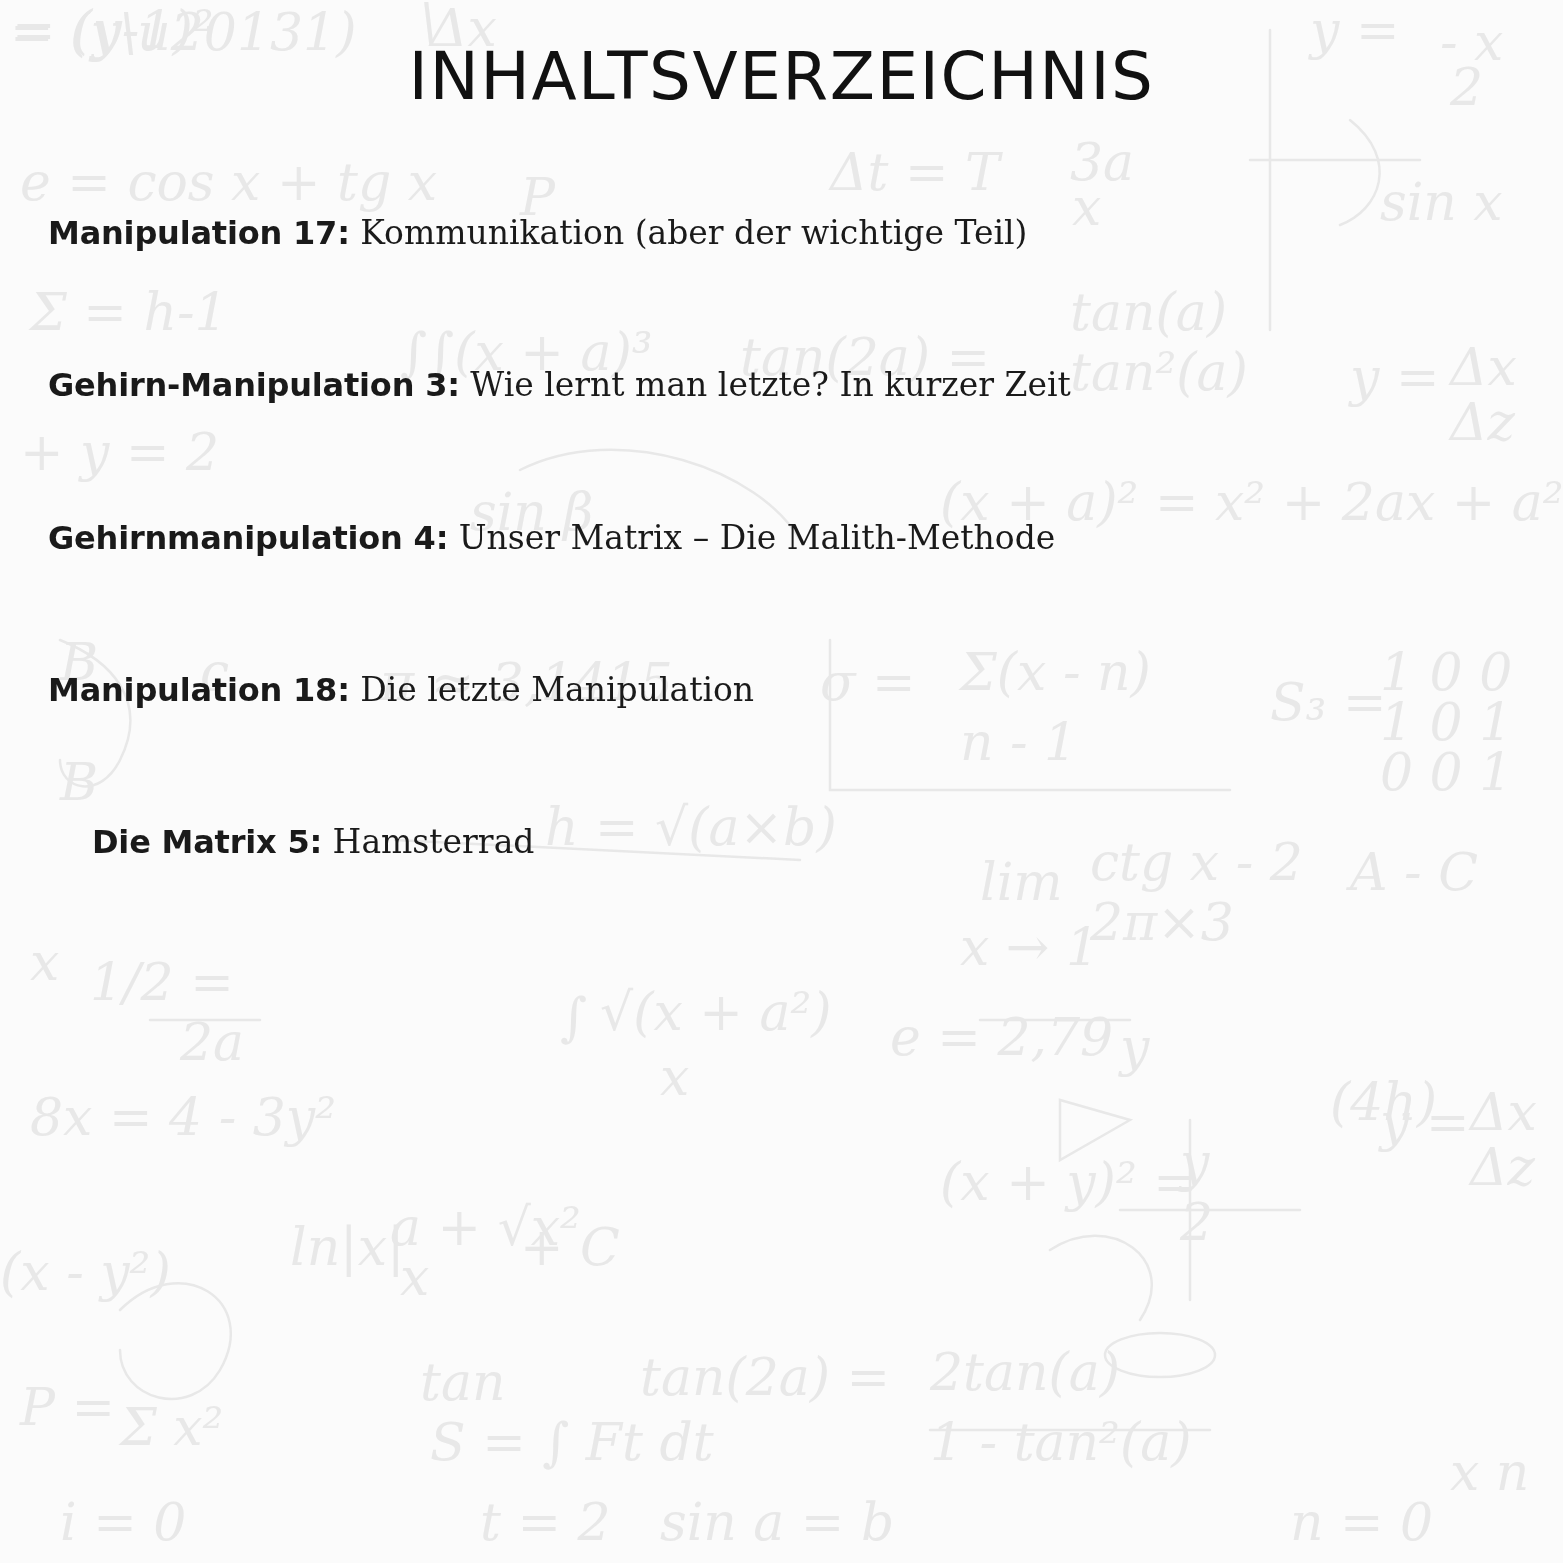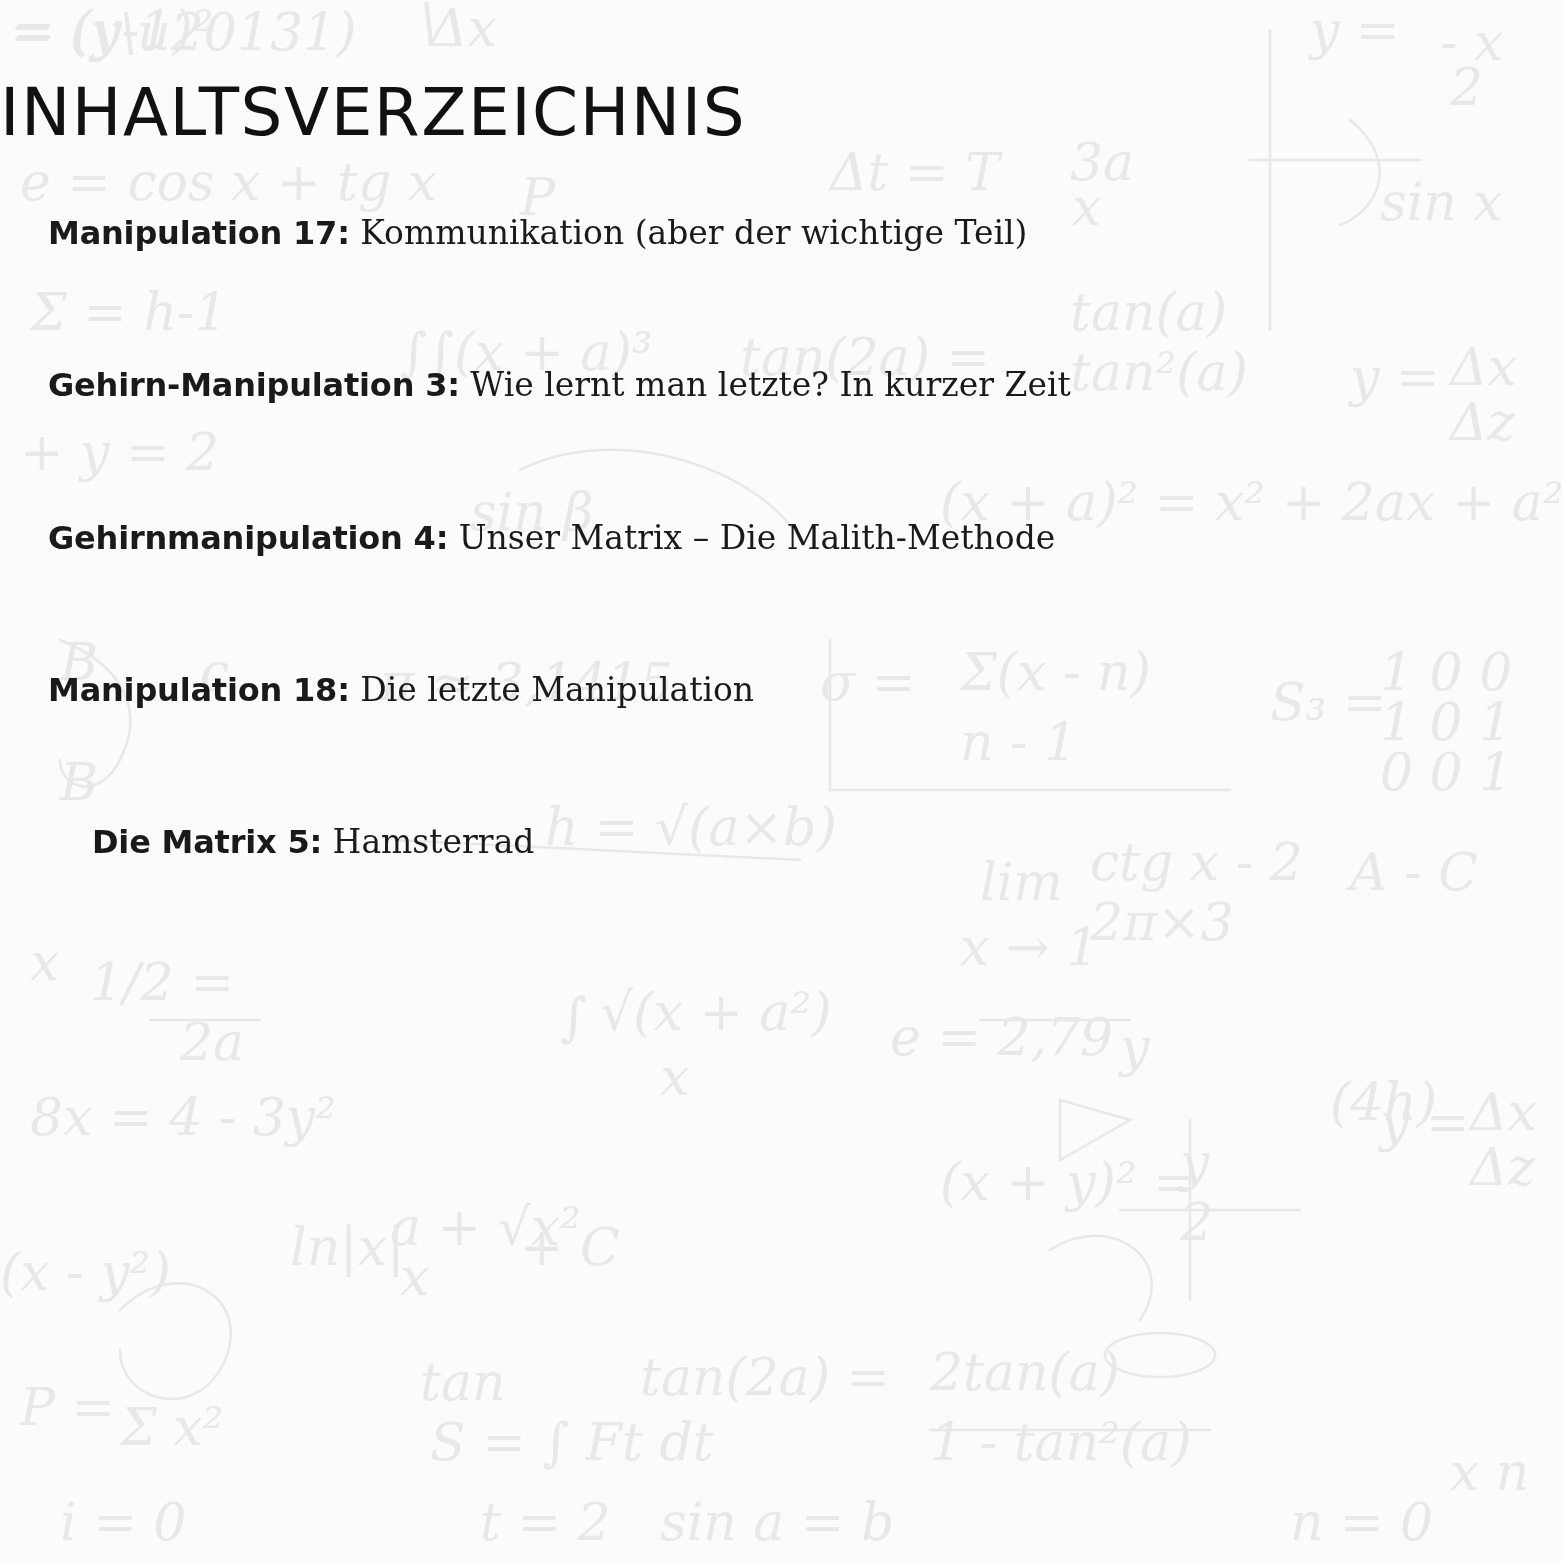--- a/index.html
+++ b/index.html
@@ -45,28 +45,27 @@
     width: 1563px;
     height: 1563px;
     box-sizing: border-box;
   }
 
   .page-title {
     position: absolute;
     top: 38px;
     left: 0;
     width: 100%;
-    text-align: left;
+    text-align: center;
     font-family: "DejaVu Sans", sans-serif;
     font-weight: 400;
     font-size: 66px;
     letter-spacing: 1.5px;
     color: #111111;
     white-space: nowrap;
-    margin-top: 36px;
   }
 
   .toc {
     position: absolute;
     top: 212px;
     left: 48px;
     right: 60px;
   }
 
   .toc-entry {

